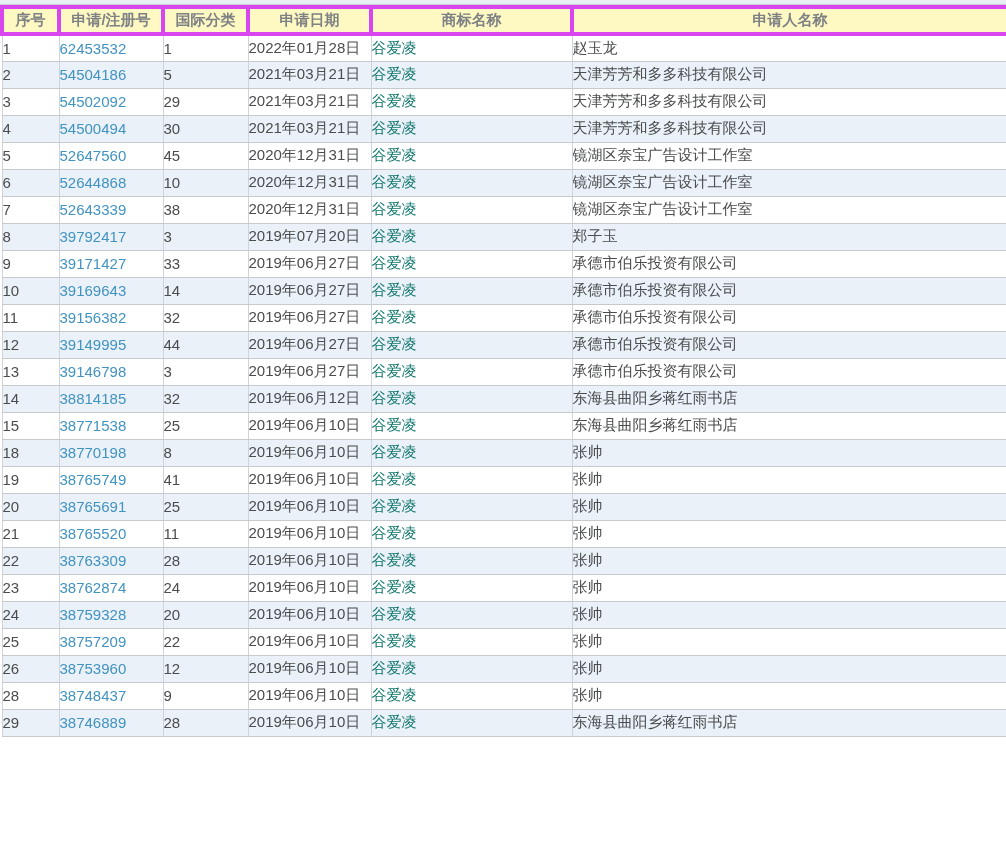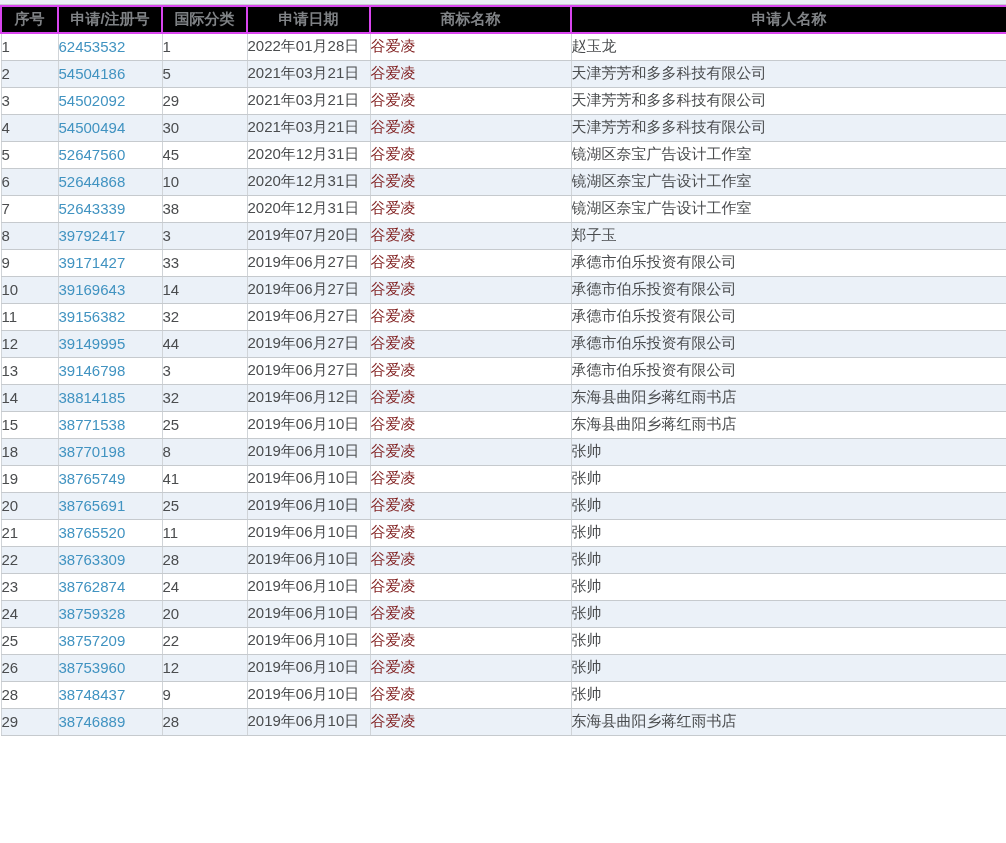--- a/index.html
+++ b/index.html
@@ -16,25 +16,25 @@
     border-bottom: 1px solid #c8ccd0;
   }
   table.results {
     width: 1006px;
     table-layout: fixed;
     border-collapse: collapse;
     font-size: 15px;
   }
   table.results th {
     height: 27px;
-    background: #000000;
+    background: #fef9c3;
     color: #7f8285;
     font-weight: bold;
     text-align: center;
-    border: 2px solid #d946ef;
+    border: 4px solid #d946ef;
     padding: 0;
     overflow: hidden;
     white-space: nowrap;
   }
   table.results td {
     height: 27px;
     border: 1px solid #d0d4d8;
     border-top-color: #c6cace;
     border-bottom-color: #c6cace;
     color: #4a4c4e;
@@ -51,21 +51,21 @@
   td.c3 { padding-left: 9px; }
   td.c4 { padding-left: 11px; margin-top: 14px; }
   td.c5 { padding-left: 8px; }
   td.c6 { padding-left: 10px; }
   a.num-link {
     color: #4193c1;
     text-decoration: none;
     cursor: pointer;
   }
   a.tm-link {
-    color: #7f1d1d;
+    color: #0f766e;
     text-decoration: none;
     cursor: pointer;
   }
 </style>
 </head>
 <body>
 
 <div class="top-strip"></div>
 
 <table class="results">

